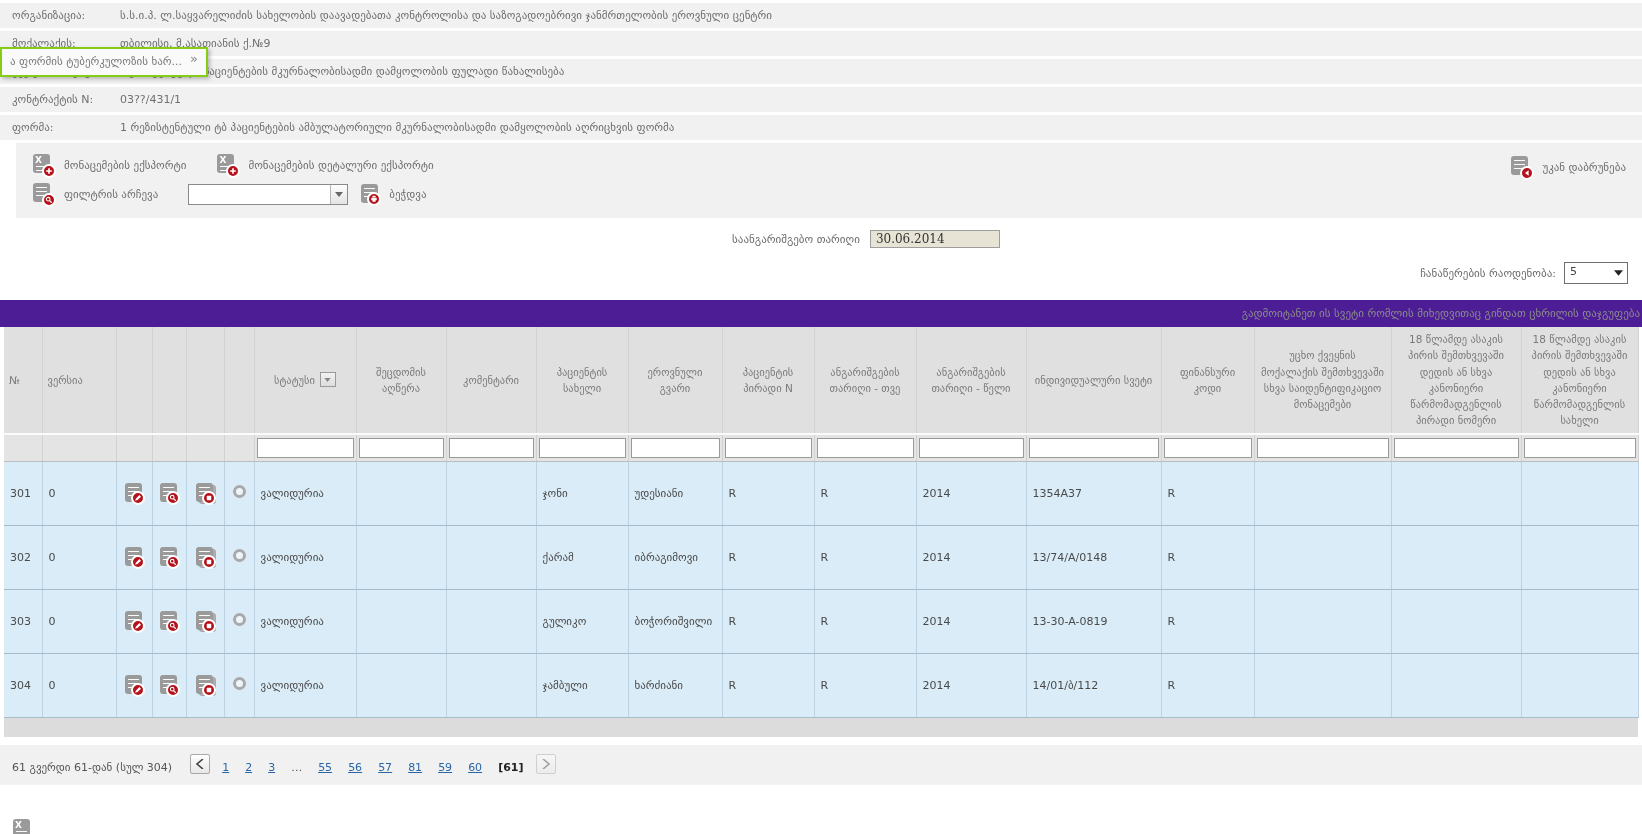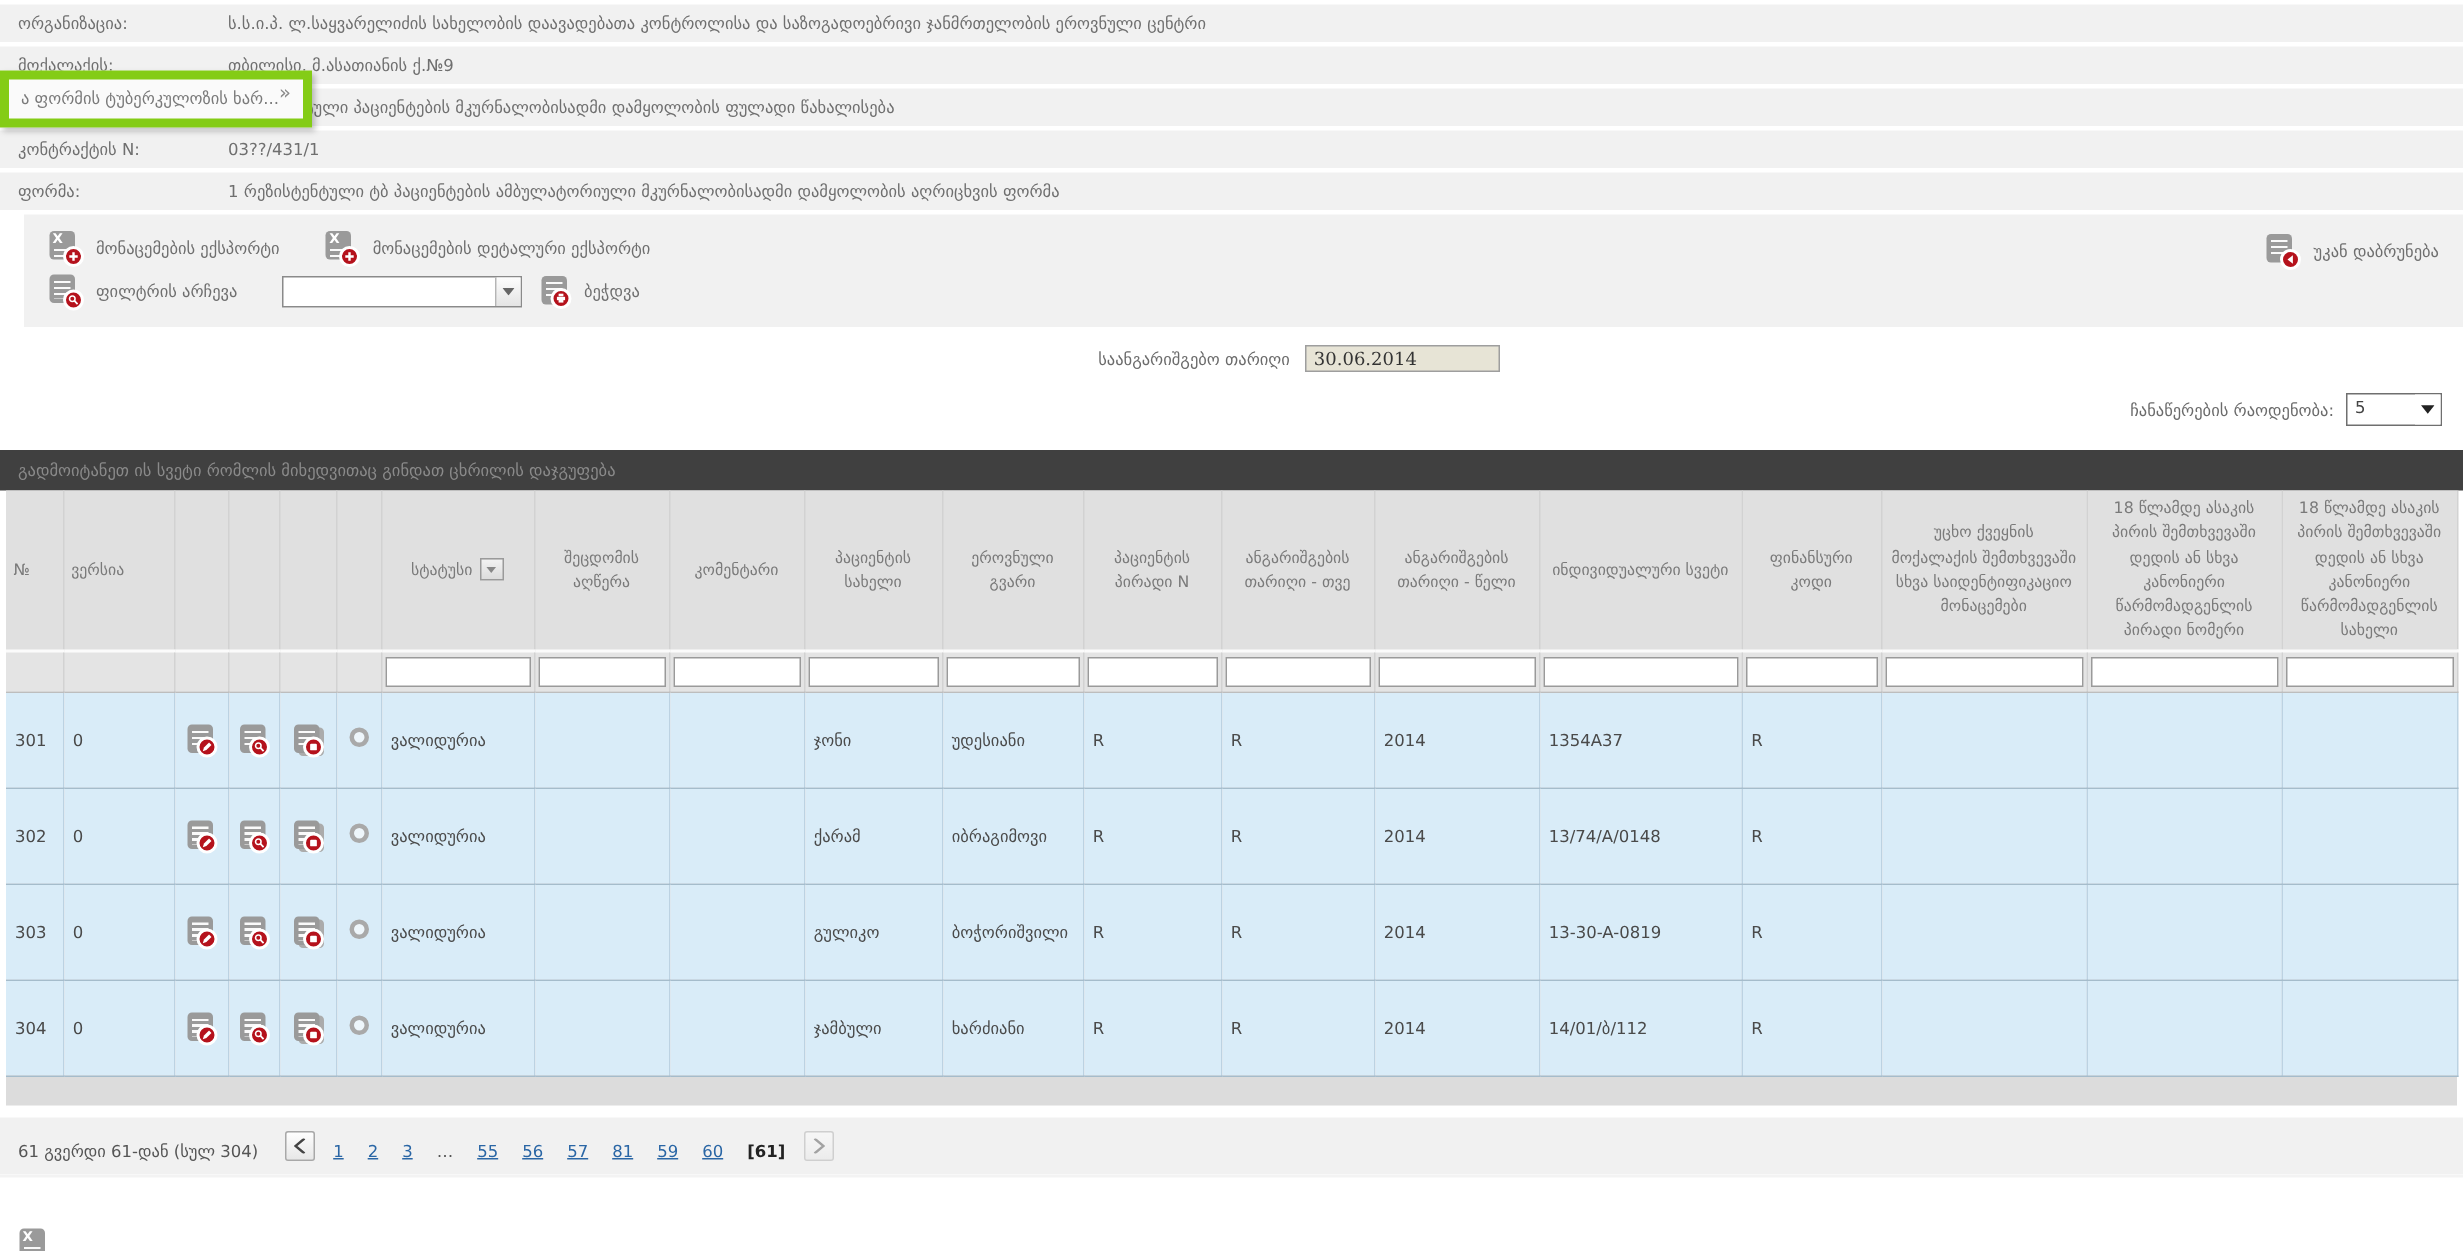--- a/index.html
+++ b/index.html
@@ -6,26 +6,26 @@
   html,body { margin:0; padding:0; }
   body {
     width:1642px; height:834px; overflow:hidden; position:relative;
     font-family:"DejaVu Sans", sans-serif; font-size:11px; color:#6b6b6b; background:#fff;
   }
 
   
   .info-panel { padding-top:3px; background:#fff; }
   .info-row { background:#f1f1f1; display:flex; align-items:center; min-height:25px; padding:3px 12px; margin-bottom:3px; }
   .info-label { width:108px; flex:none; color:#6f6f6f; }
-  .info-value { color:#6f6f6f;margin-left:32px; }
+  .info-value { color:#6f6f6f; }
 
   
   .tooltip {
     position:absolute; left:0; top:47px; width:208px; z-index:20;
-    background:#fafafa; border:6px solid #84cc16; box-shadow:2px 2px 4px rgba(0,0,0,.25);
+    background:#fafafa; border:2px solid #84cc16; box-shadow:2px 2px 4px rgba(0,0,0,.25);
     padding:6px 8px 7px 8px; display:flex; align-items:flex-start; color:#7a7a7a;
   }
   .tooltip .chev { margin-left:auto; color:#8a8a8a; font-size:13px; line-height:8px; cursor:pointer; }
 
   
   .toolbar { background:#f1f1f1; padding:5px 14px 7px 14px; position:relative; margin-top:2px;margin-left:16px; }
   .tb-row { display:flex; align-items:center; margin:5px 0; }
   .tb-btn { display:flex; align-items:center; gap:7px; color:#6f6f6f; cursor:pointer; }
   .tb-gap { width:28px; flex:none; }
   .back-btn { position:absolute; right:16px; top:12px; }
@@ -54,21 +54,21 @@
   .date-row { background:#fff; padding:12px 0 4px 0; display:flex; justify-content:center; }
   .date-inner { display:flex; align-items:center; gap:10px; transform:translateX(45px); }
   .date-input { width:130px; height:18px; background:#e7e4d6; border:1px solid #9e9e9e; padding:1px 5px;
     font-family:"DejaVu Serif", serif; font-size:12px; color:#333; }
 
   .records-row { background:#fff; padding:10px 14px 14px 0; display:flex; justify-content:flex-end; align-items:center; gap:8px; }
   .records-select { width:64px; height:22px; border:1px solid #6f6f6f; }
   .records-select .arrow-box { border-left:none; background:#fff; color:#222; font-size:8px; }
 
   
-  .group-hint { background:#404040; border-top:2px solid #fff; padding:7px 12px; color:#8a8a8a; }
+  .group-hint { background:#4c1d95; border-top:2px solid #fff; padding:7px 2px; color:#8a8a8a;text-align:right; }
   table.grid { border-collapse:collapse; table-layout:fixed; width:1634px; margin-left:4px; }
   .grid th {
     background:#e0e0e0; color:#7a7a7a; font-weight:normal; font-size:10.5px; line-height:1.55;
     border-right:1px solid #d2d2d2; padding:4px 5px; height:104px; vertical-align:middle; text-align:center;
   }
   .grid th.al { text-align:left; vertical-align:middle; }
   .hdr-flex { display:flex; align-items:center; justify-content:center; gap:5px; }
   .hdr-filter-btn { width:16px; height:15px; border:1px solid #9a9a9a; background:linear-gradient(#f2f2f2,#dcdcdc);
     display:inline-flex; align-items:center; justify-content:center; font-size:7px; color:#777; cursor:pointer; flex:none; }
   .flt-row td { background:#e4e4e4; border-right:1px solid #d2d2d2; border-top:2px solid #fbfbfb; border-bottom:1px solid #bdbdbd; padding:3px 2px; height:27px; }

